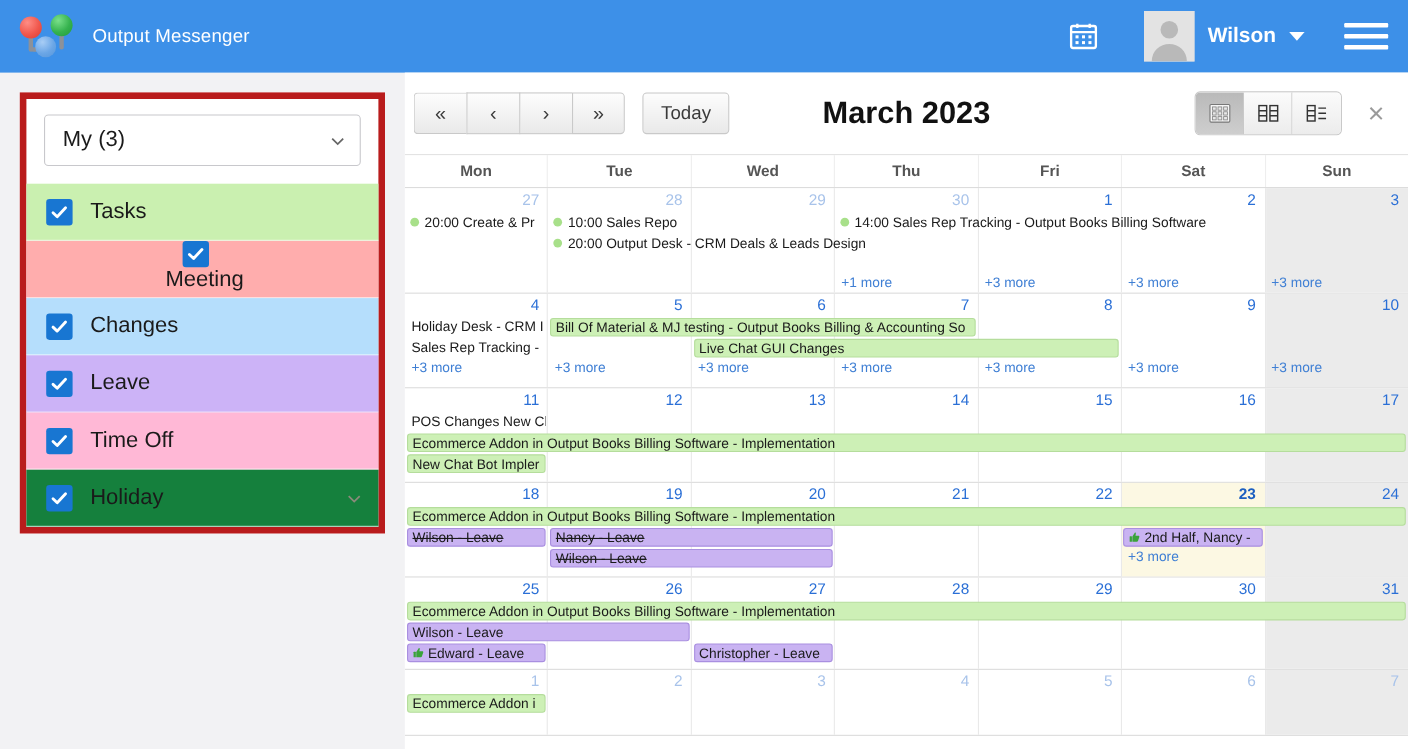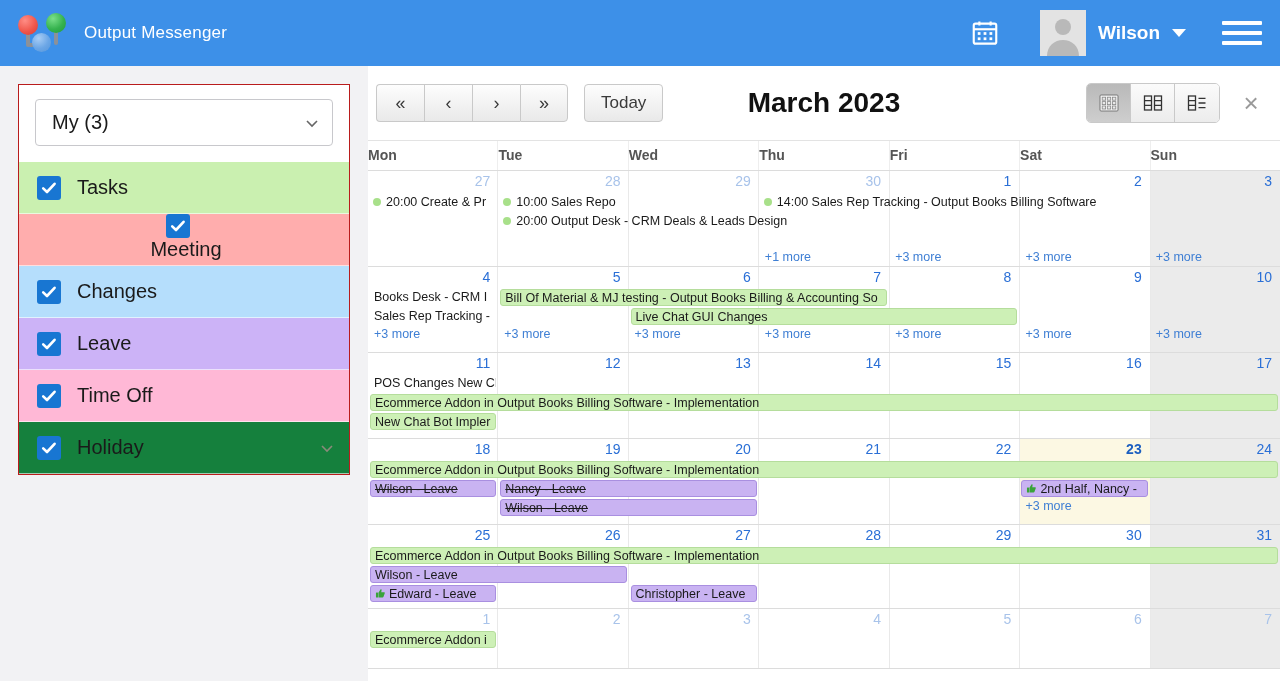--- a/index.html
+++ b/index.html
@@ -38,21 +38,21 @@
   #user-name{ color:#fff; font-size:19px; font-weight:bold; }
   #user-caret{ width:0;height:0;border-left:7px solid transparent;border-right:7px solid transparent;border-top:8px solid #fff; }
   #hamburger{ width:40px; display:flex;flex-direction:column;gap:6px; cursor:pointer; }
   #hamburger i{ display:block;height:4px;background:#fff;border-radius:1px; }
 
   
   #body-wrap{ display:flex; height:615px; }
 
   
   #sidebar{ width:368px; background:#f2f2f4; padding:18px 18px 0 18px; flex:0 0 auto; }
-  #sidebar-card{ background:#fff; border:1px solid #b91c1c; }
+  #sidebar-card{ background:#fff; border:6px solid #b91c1c; }
   #calendar-select{
     margin:14px 16px 16px 16px; height:47px; border:1px solid #c8c8cc; border-radius:4px;
     display:flex; align-items:center; padding:0 12px 0 16px; background:#fff; cursor:pointer;
   }
   #calendar-select .sel-label{ font-size:20px; color:#1a1a1a; }
   .chev{ margin-left:auto; width:16px;height:16px; }
   .cat-row{ height:52px; display:flex; align-items:center; padding:0 14px 0 18px; border-bottom:1px solid rgba(255,255,255,.6); cursor:pointer; }
   .cat-row .cb{
     width:24px;height:24px;background:#1876d2;border-radius:3px;flex:0 0 auto;
     display:flex;align-items:center;justify-content:center; margin-right:16px;
@@ -84,21 +84,21 @@
   .view-btn{ width:44px;height:38px; background:linear-gradient(#fbfbfb,#ececec); border-right:1px solid #c9c9c9;
      display:flex;align-items:center;justify-content:center; cursor:pointer; }
   .view-btn:last-child{ border-right:none; }
   .view-btn.active{ background:linear-gradient(#b9b9b9,#cecece); }
   #close-btn{ margin-left:18px; width:26px;height:26px; display:flex;align-items:center;justify-content:center;
      color:#9a9a9a; font-size:26px; cursor:pointer; z-index:2; line-height:1; }
 
   
   #calendar{ border-top:1px solid #e3e3e3; }
   .cal-row{ display:flex; }
-  .dow{ flex:1; font-size:14px; font-weight:bold; color:#555; padding:6px 0 7px;
+  .dow{ flex:1; text-align:center; font-size:14px; font-weight:bold; color:#555; padding:6px 0 7px;
         border-right:1px solid #eee; }
   .dow:last-child{ border-right:none; }
   #dow-row{ border-bottom:1px solid #dcdcdc; }
 
   .week{ position:relative; border-bottom:1px solid #dcdcdc; }
   .week-bg{ display:flex; position:absolute; inset:0; }
   .daycell{ flex:1; border-right:1px solid #e9e9e9; }
   .daycell:last-child{ border-right:none; }
   .daycell.weekend{ background:#ebebeb; }
   .daycell.today{ background:#fcf8e3; }
@@ -360,21 +360,21 @@
             <div class="daynums">
               <div class="daynum">4</div>
               <div class="daynum">5</div>
               <div class="daynum">6</div>
               <div class="daynum">7</div>
               <div class="daynum">8</div>
               <div class="daynum">9</div>
               <div class="daynum">10</div>
             </div>
             <div class="wk-events" style="position: absolute; inset: 22px 0px 0px;">
-              <div class="ev " style="left: calc(0% + 2px); width: calc(14.2857% - 4px); top: 0px;"><span>Books Desk - CRM I</span></div>
+              <div class="ev " style="left: calc(0% + 2px); width: calc(14.2857% - 4px); top: 0px;"><span>Holiday Desk - CRM I</span></div>
               <div class="ev block tasks" style="left: calc(14.2857% + 2px); width: calc(42.8571% - 4px); top: 0px;"><span>Bill Of Material &amp; MJ testing - Output Books Billing &amp; Accounting So</span></div>
               <div class="ev " style="left: calc(0% + 2px); width: calc(14.2857% - 4px); top: 19px;"><span>Sales Rep Tracking - </span></div>
               <div class="ev block tasks" style="left: calc(28.5714% + 2px); width: calc(42.8571% - 4px); top: 19px;"><span>Live Chat GUI Changes</span></div>
               <div class="more" style="left: calc(0% + 6px); top: 38px;">+3 more</div>
               <div class="more" style="left: calc(14.2857% + 6px); top: 38px;">+3 more</div>
               <div class="more" style="left: calc(28.5714% + 6px); top: 38px;">+3 more</div>
               <div class="more" style="left: calc(42.8571% + 6px); top: 38px;">+3 more</div>
               <div class="more" style="left: calc(57.1429% + 6px); top: 38px;">+3 more</div>
               <div class="more" style="left: calc(71.4286% + 6px); top: 38px;">+3 more</div>
               <div class="more" style="left: calc(85.7143% + 6px); top: 38px;">+3 more</div>

